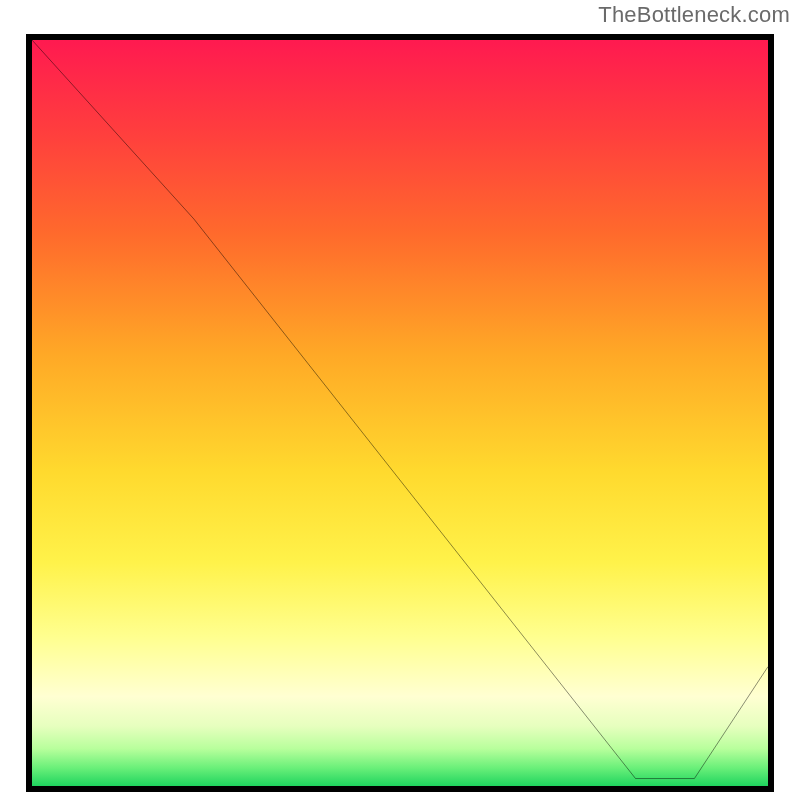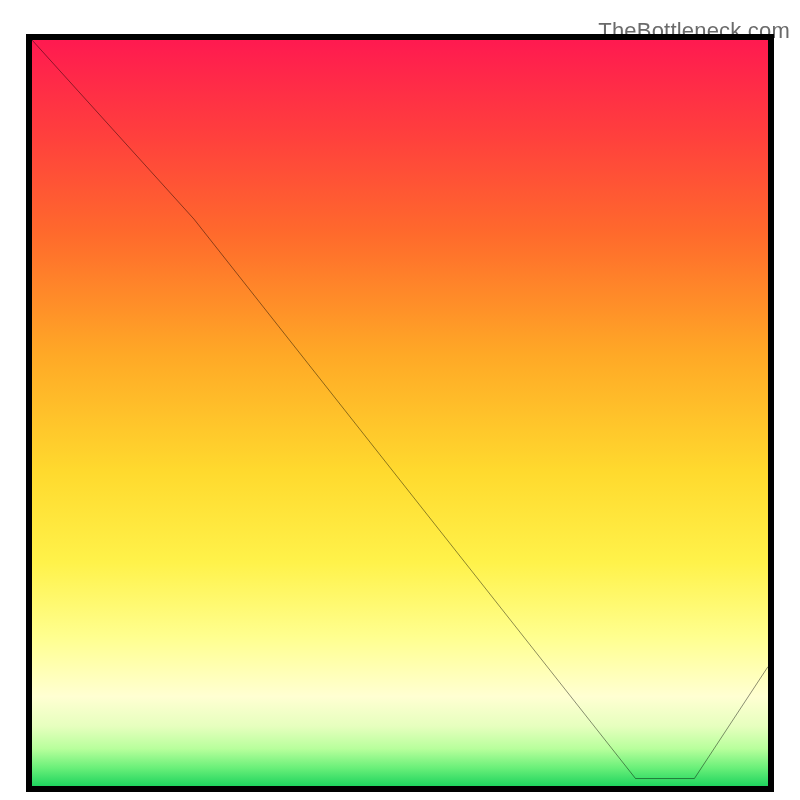--- a/index.html
+++ b/index.html
@@ -11,21 +11,21 @@
     font-family: Arial, Helvetica, sans-serif;
     overflow: hidden;
   }
   .page {
     position: relative;
     width: 800px;
     height: 800px;
   }
   .attribution {
     position: absolute;
-    top: 18px;
+    top: 2px;
     right: 10px;
     color: #6a6a6a;
     font-size: 22px;
     font-weight: 500;
     letter-spacing: 0.2px;
   }
   .frame {
     position: absolute;
     left: 26px;
     top: 34px;

